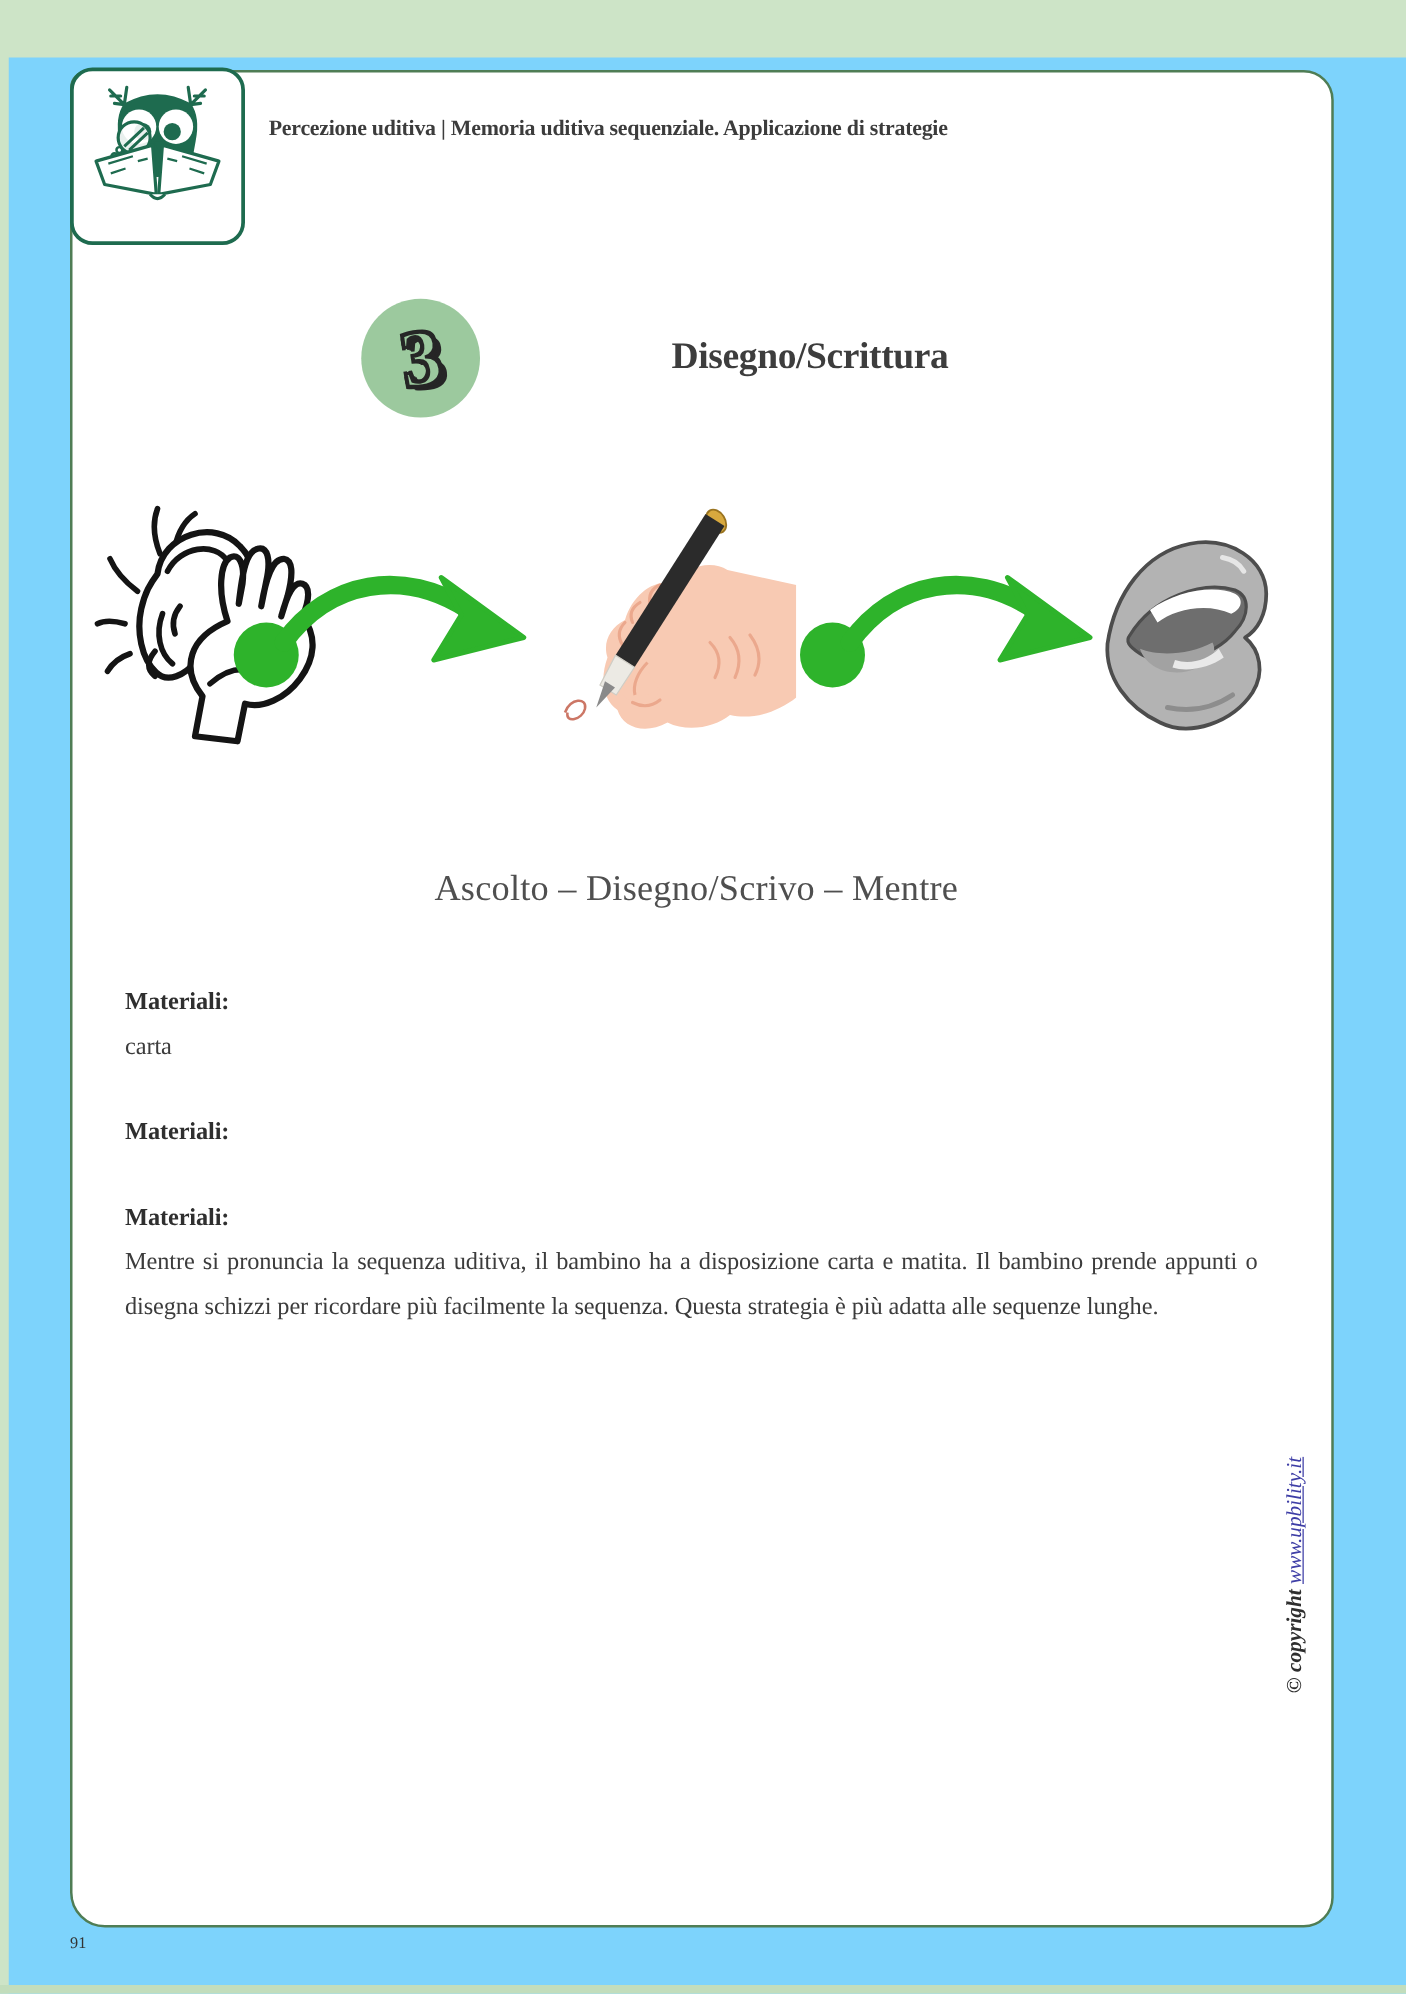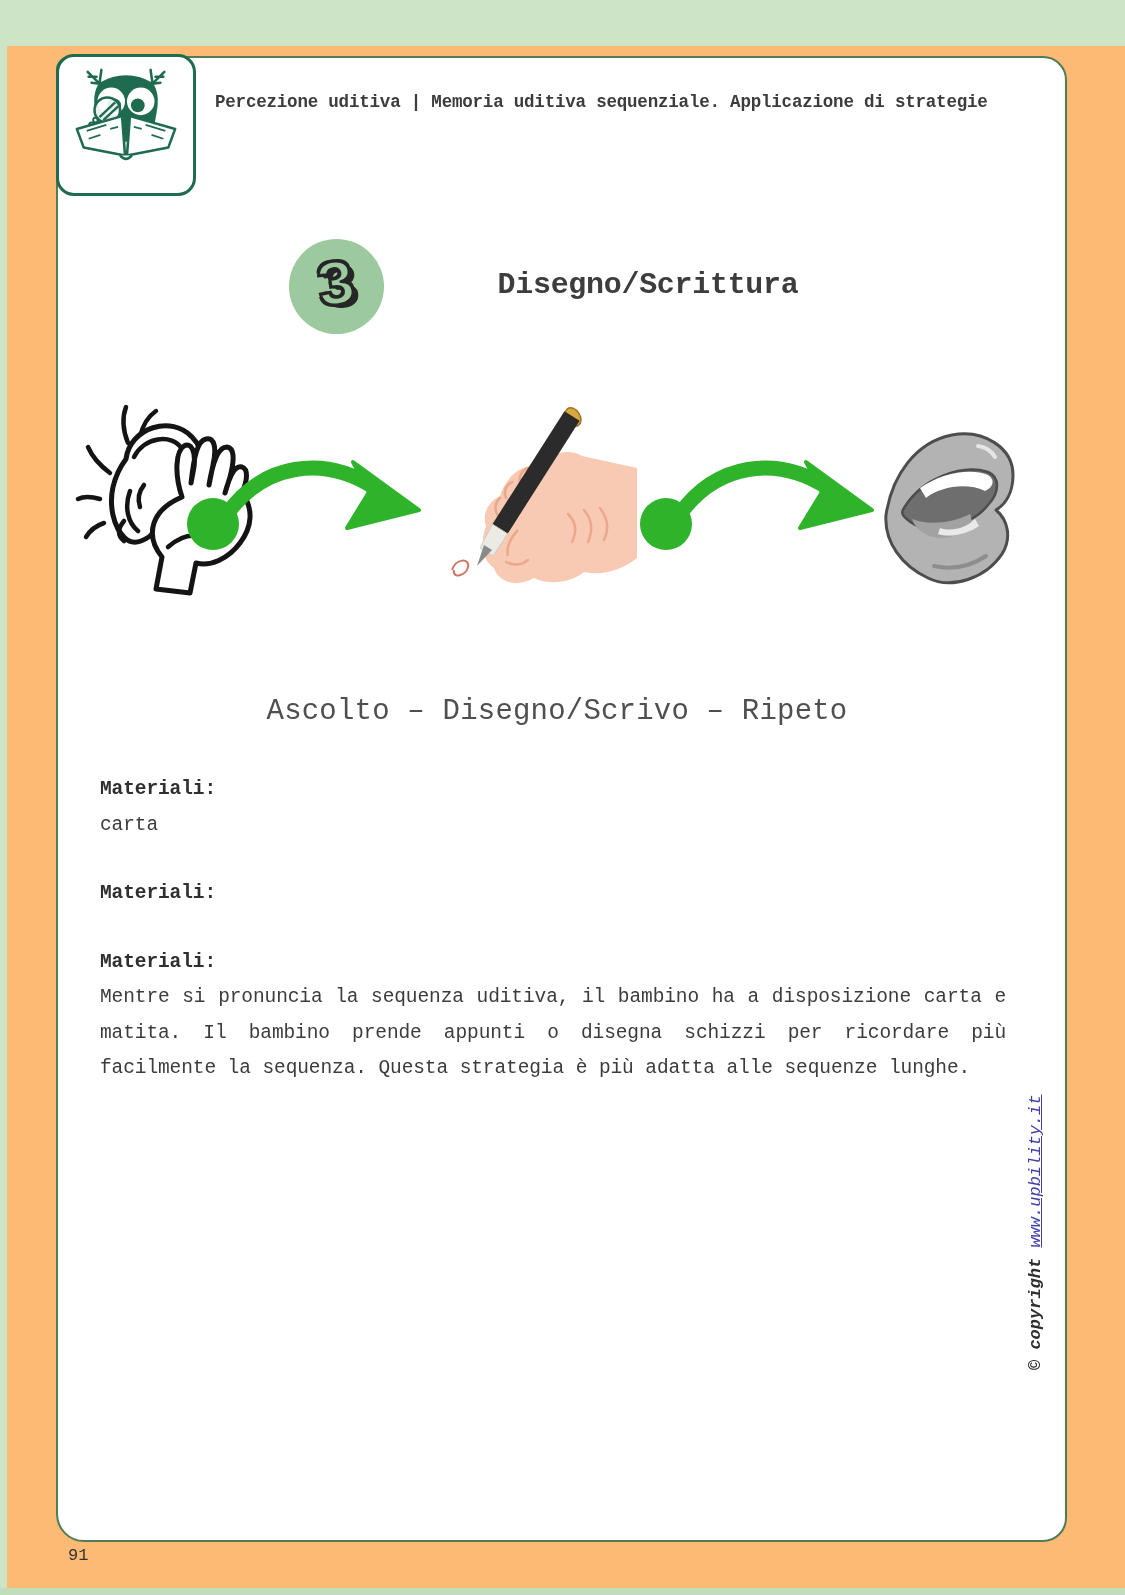--- a/index.html
+++ b/index.html
@@ -1,19 +1,19 @@
 <!DOCTYPE html>
 <html><head>
 <meta charset="utf-8">
 <style>
   html,body{margin:0;padding:0;}
   .frame{
     position:relative;width:1125px;height:1595px;
-    background:#fdba74;overflow:hidden;
-    font-family:Liberation Mono, monospace;
+    background:#7dd3fc;overflow:hidden;
+    font-family:Liberation Serif, serif;
   }
   .strip-top{position:absolute;left:0;top:0;width:1125px;height:46px;background:#cde4c7;}
   .strip-left{position:absolute;left:0;top:0;width:7px;height:1595px;background:#cde4c7;}
   .strip-bottom{position:absolute;left:0;bottom:0;width:1125px;height:7px;background:#c2ddbc;}
   .page{
     position:absolute;left:56px;top:56px;width:1011px;height:1486px;
     background:#ffffff;border:2px solid #4f7d55;box-sizing:border-box;
     border-radius:14px 24px 24px 28px;
   }
   .logo-box{
@@ -43,30 +43,30 @@
   .illus{position:absolute;}
   .caption{
     position:absolute;left:557px;top:695px;transform:translateX(-50%);
     font-size:29px;color:#4f4f4f;white-space:nowrap;letter-spacing:0.2px;
   }
   .content{
     position:absolute;left:100px;top:772px;width:906px;
     font-size:19.5px;line-height:35.5px;color:#3c3c3c;letter-spacing:-0.1px;
   }
   .tblock{margin:0 0 33px 0;}
-  .tblock .h{font-weight:bold;color:#2f2f2f;}
+  .tblock .h{font-weight:bold;color:#2f2f2f;margin-top:12px;}
   .tblock p{margin:0;text-align:justify;}
   .copyright{
     position:absolute;left:927px;top:1249px;width:220px;height:22px;
     transform:rotate(-90deg);
     font-size:17px;font-style:italic;text-align:center;white-space:nowrap;
   }
   .copyright .pre{font-weight:bold;color:#2e2e2e;}
   .copyright .lnk{color:#3e3ea6;text-decoration:underline;}
-  .page-num{position:absolute;left:68px;top:1546px;font-size:17px;color:#333333;}
+  .page-num{position:absolute;left:56px;top:1546px;font-size:13px;color:#333333;}
 </style>
 </head>
 <body>
 
 <div class="frame">
   <div class="strip-top"></div>
   <div class="strip-left"></div>
   <div class="strip-bottom"></div>
 
   <div class="page"></div>
@@ -188,21 +188,21 @@
                C126,100 130,118 120,134 C104,158 70,170 46,158 C20,146 2,122 4,95 Z" fill="#b3b3b3" stroke="#4d4d4d" stroke-width="3" stroke-linejoin="round"></path>
       <path d="M22,88 C40,58 80,44 106,52 C118,57 118,72 106,85 C88,108 46,114 30,103 C21,97 18,93 22,88 Z" fill="#6e6e6e" stroke="#4d4d4d" stroke-width="2.5"></path>
       <path d="M38,68 C60,52 90,48 106,55 C113,59 112,67 103,71 C84,62 58,67 44,78 Z" fill="#ffffff"></path>
       <path d="M30,99 C44,105 70,104 88,94 C93,104 84,113 68,117 C50,121 34,112 30,99 Z" fill="#a2a2a2"></path>
       <path d="M58,108 C70,112 84,108 93,99 L97,106 C86,114 68,118 56,114 Z" fill="#e9e9e9"></path>
       <path d="M96,26 Q108,28 113,37" fill="none" stroke="#e6e6e6" stroke-width="4" stroke-linecap="round"></path>
       <path d="M52,146 Q80,152 104,136" fill="none" stroke="#8d8d8d" stroke-width="4" stroke-linecap="round"></path>
     </svg>
   </div>
 
-  <div class="caption">Ascolto – Disegno/Scrivo – Ripeto</div>
+  <div class="caption">Ascolto – Disegno/Scrivo – Mentre</div>
 
   <div class="content">
     <div class="tblock">
       <div class="h">Materiali:</div>
       <div>carta</div>
     </div>
     <div class="tblock">
       <div class="h">Materiali:</div>
     </div>
     <div class="tblock">

